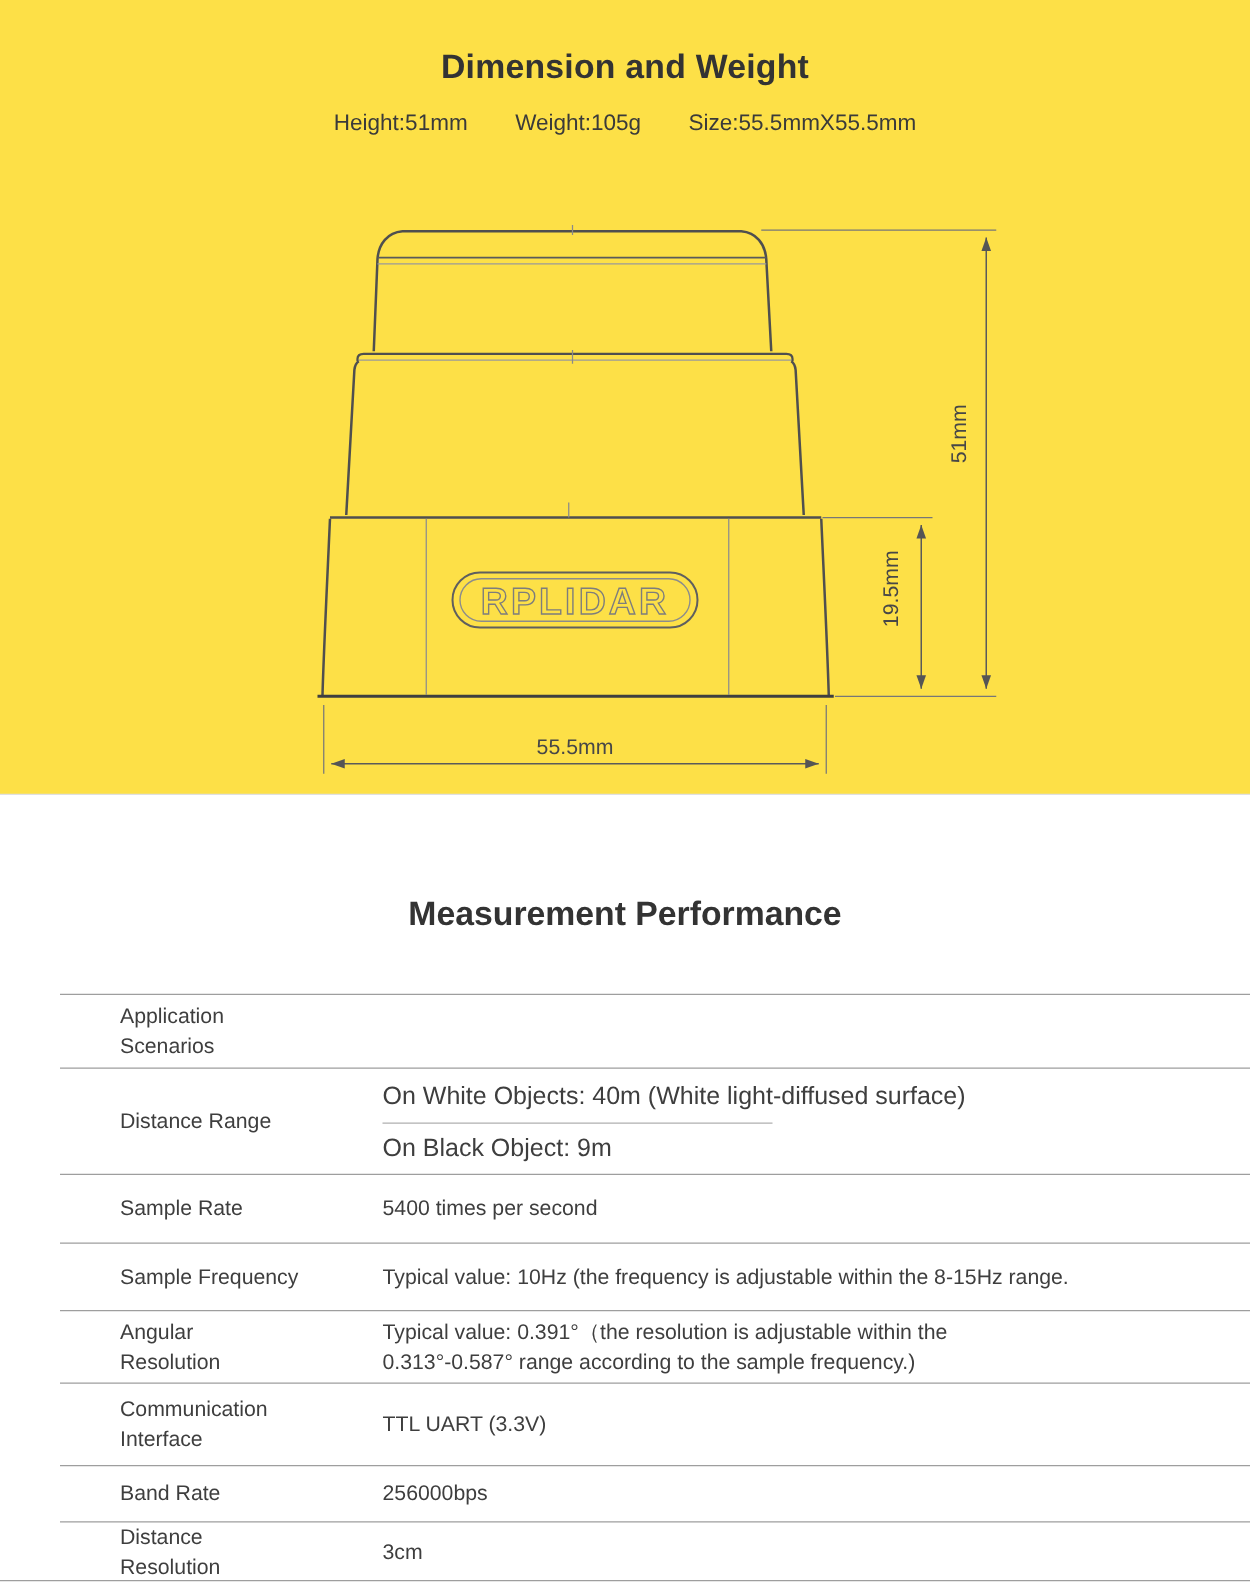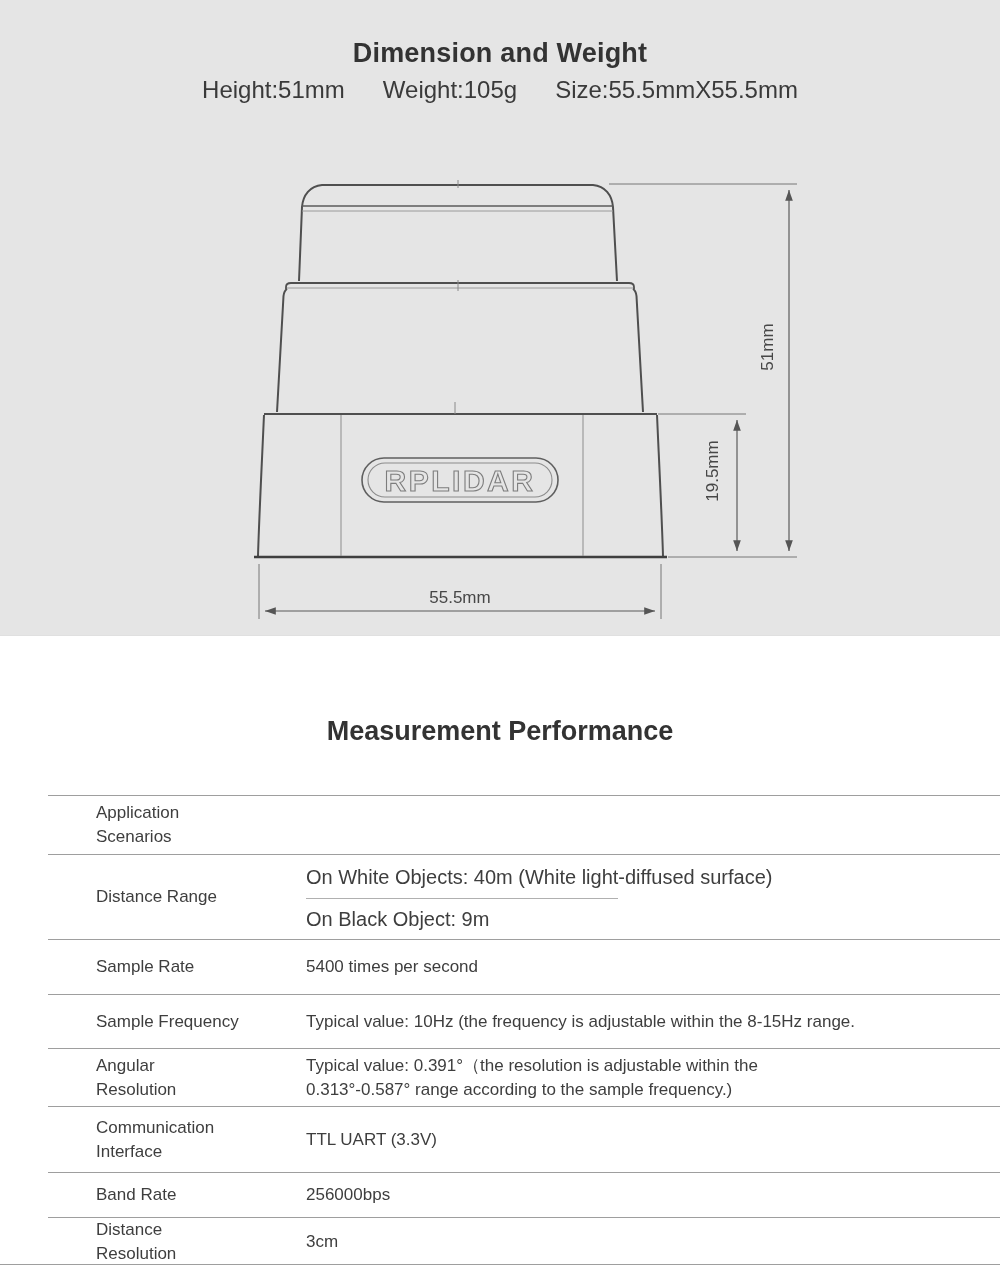--- a/index.html
+++ b/index.html
@@ -1,23 +1,23 @@
 <!DOCTYPE html>
 <html><head>
 <meta charset="utf-8">
 <style>
   * { margin:0; padding:0; box-sizing:border-box; }
   html,body { background:#fff; }
   body { width:1000px; font-family:"Liberation Sans","DejaVu Sans",sans-serif; color:#3c3c3c; }
   .page { width:1000px; height:1274px; background:#fff; overflow:hidden; }
 
   
-  .hero { position:relative; width:1000px; height:636px; background:#e5e5e5; border-bottom:1px solid #e0e0e0; }
+  .hero { position:relative; width:1000px; height:636px; background:#fde047; border-bottom:1px solid #e0e0e0; }
   .hero-title { padding-top:38px; text-align:center; font-size:27px; font-weight:600; color:#333; letter-spacing:.2px; }
-  .hero-specs { margin-top:7px; display:flex; justify-content:center; gap:38px; font-size:24px; color:#3a3a3a; }
+  .hero-specs { margin-top:19px; display:flex; justify-content:center; gap:38px; font-size:18px; color:#3a3a3a; }
   .hero-specs span { white-space:nowrap; }
   .drawing { position:absolute; left:0; top:0; width:1000px; height:636px; }
 
   
   .perf { width:1000px; }
   .perf-title { padding-top:80px; text-align:center; font-size:27px; font-weight:600; color:#333; }
   .spec-table { margin-top:48px; width:1000px; border-bottom:1px solid #9e9e9e;padding-left:48px; }
   .row { display:grid; grid-template-columns:258px 1fr; border-top:1px solid #9e9e9e; }
   .lbl { padding-left:48px; display:flex; align-items:center; font-size:17px; line-height:24px;
          color:#3e3e3e; white-space:pre-line; }

